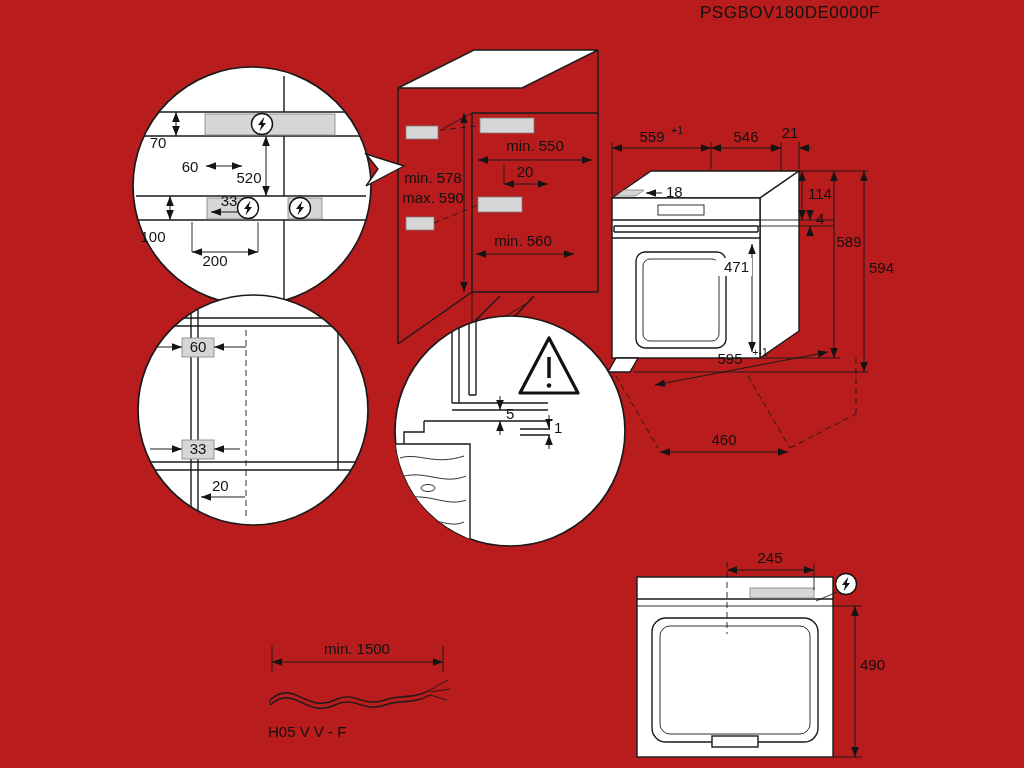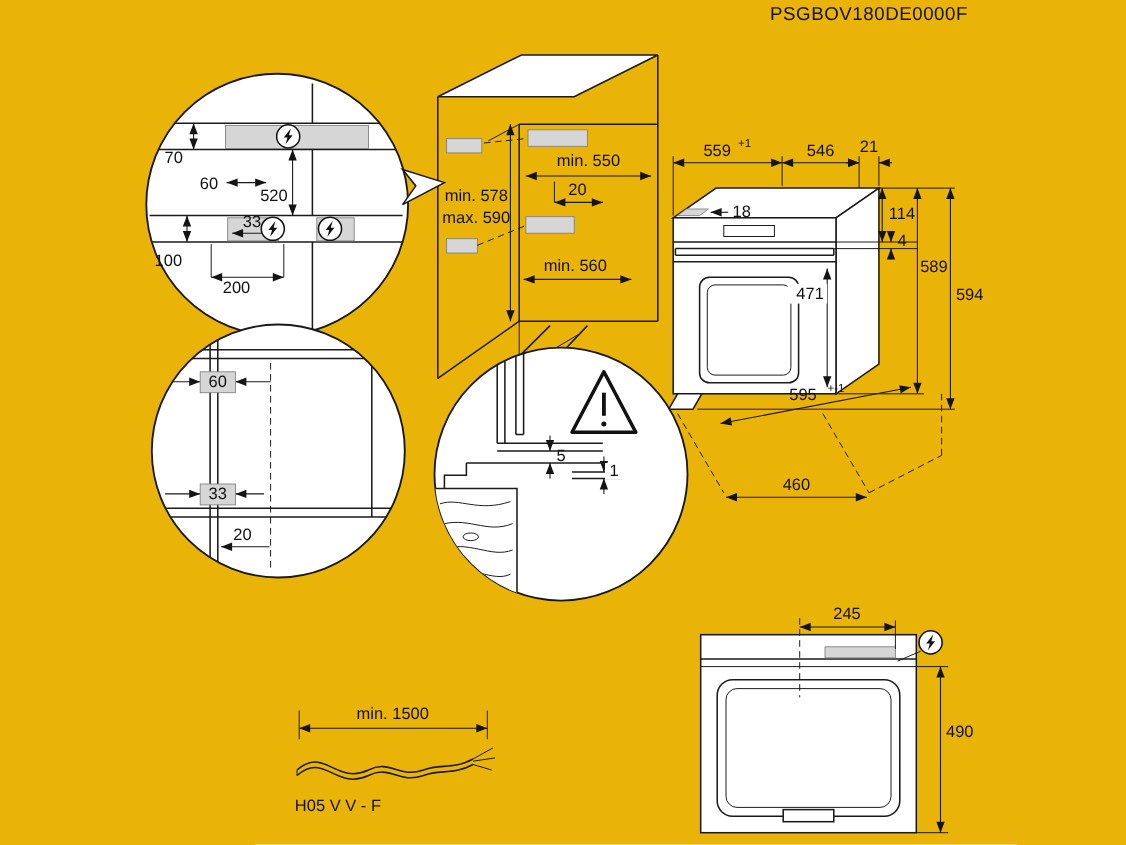--- a/index.html
+++ b/index.html
@@ -1,16 +1,16 @@
 <!DOCTYPE html>
 <html><head>
 <meta charset="utf-8">
 <style>
   html,body{margin:0;padding:0;background:#ffffff;}
-  .stage{width:1024px;height:768px;position:relative;background:#eab308;overflow:hidden;}
+  .stage{width:1024px;height:768px;position:relative;background:#b91c1c;overflow:hidden;}
   svg{display:block;}
   svg text{font-family:"Liberation Sans","DejaVu Sans",sans-serif;font-size:15px;fill:#121212;}
   text.sup{font-size:10.5px;}
   text.ttl{font-size:17px;letter-spacing:0.5px;}
   .mid{text-anchor:middle;}
   .end{text-anchor:end;}
   .ln{fill:none;stroke:#1a1a1a;stroke-width:1.4;}
   .thin{fill:none;stroke:#1a1a1a;stroke-width:0.9;}
   .dim{fill:none;stroke:#1a1a1a;stroke-width:1;}
   .dash{stroke-dasharray:6 4;}

